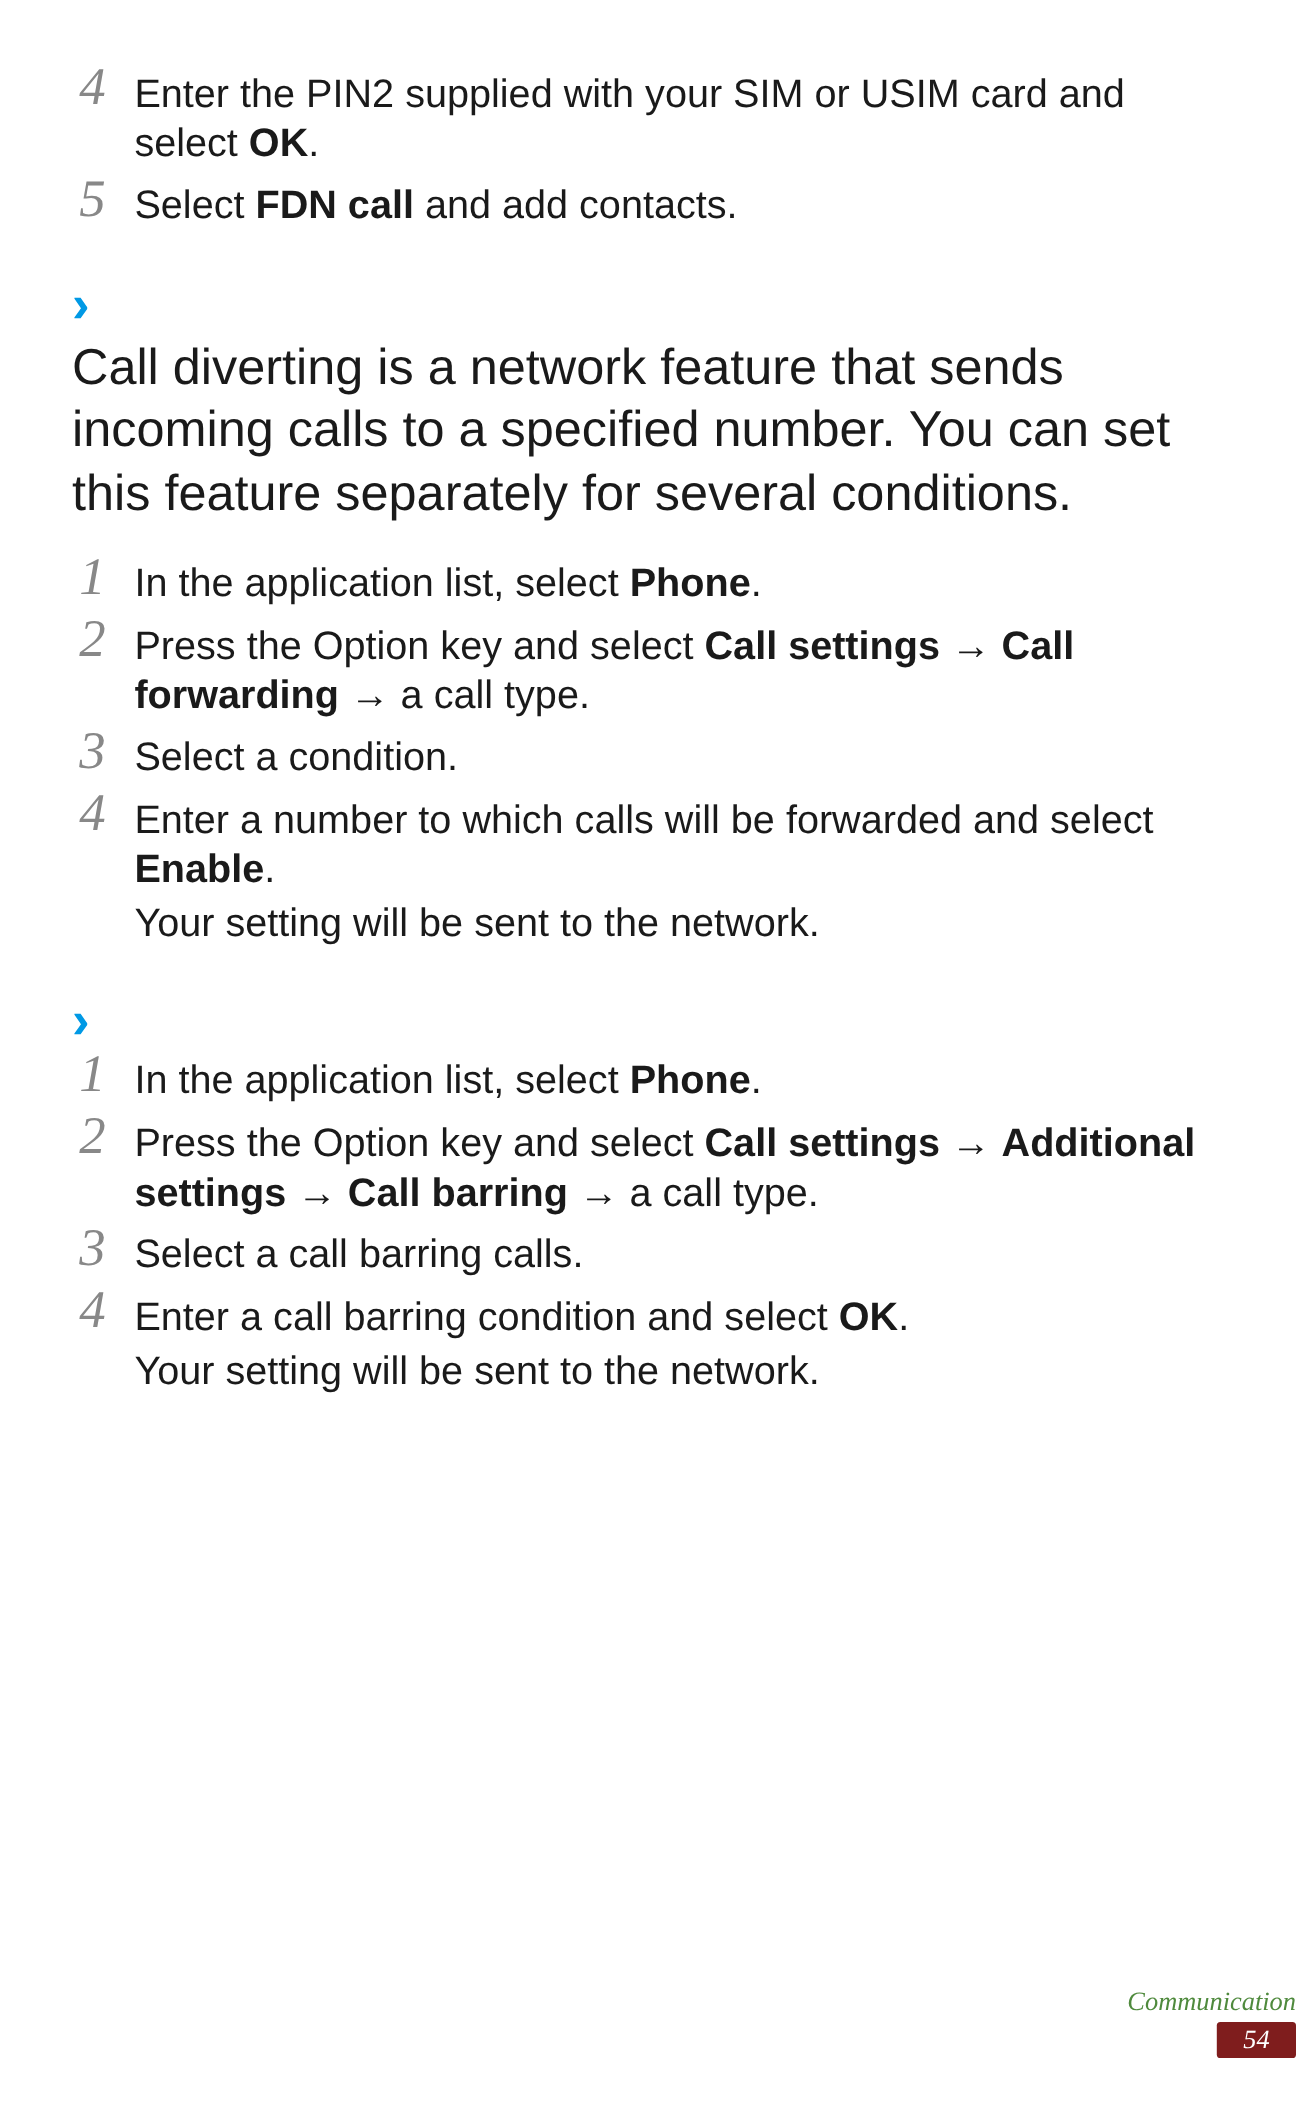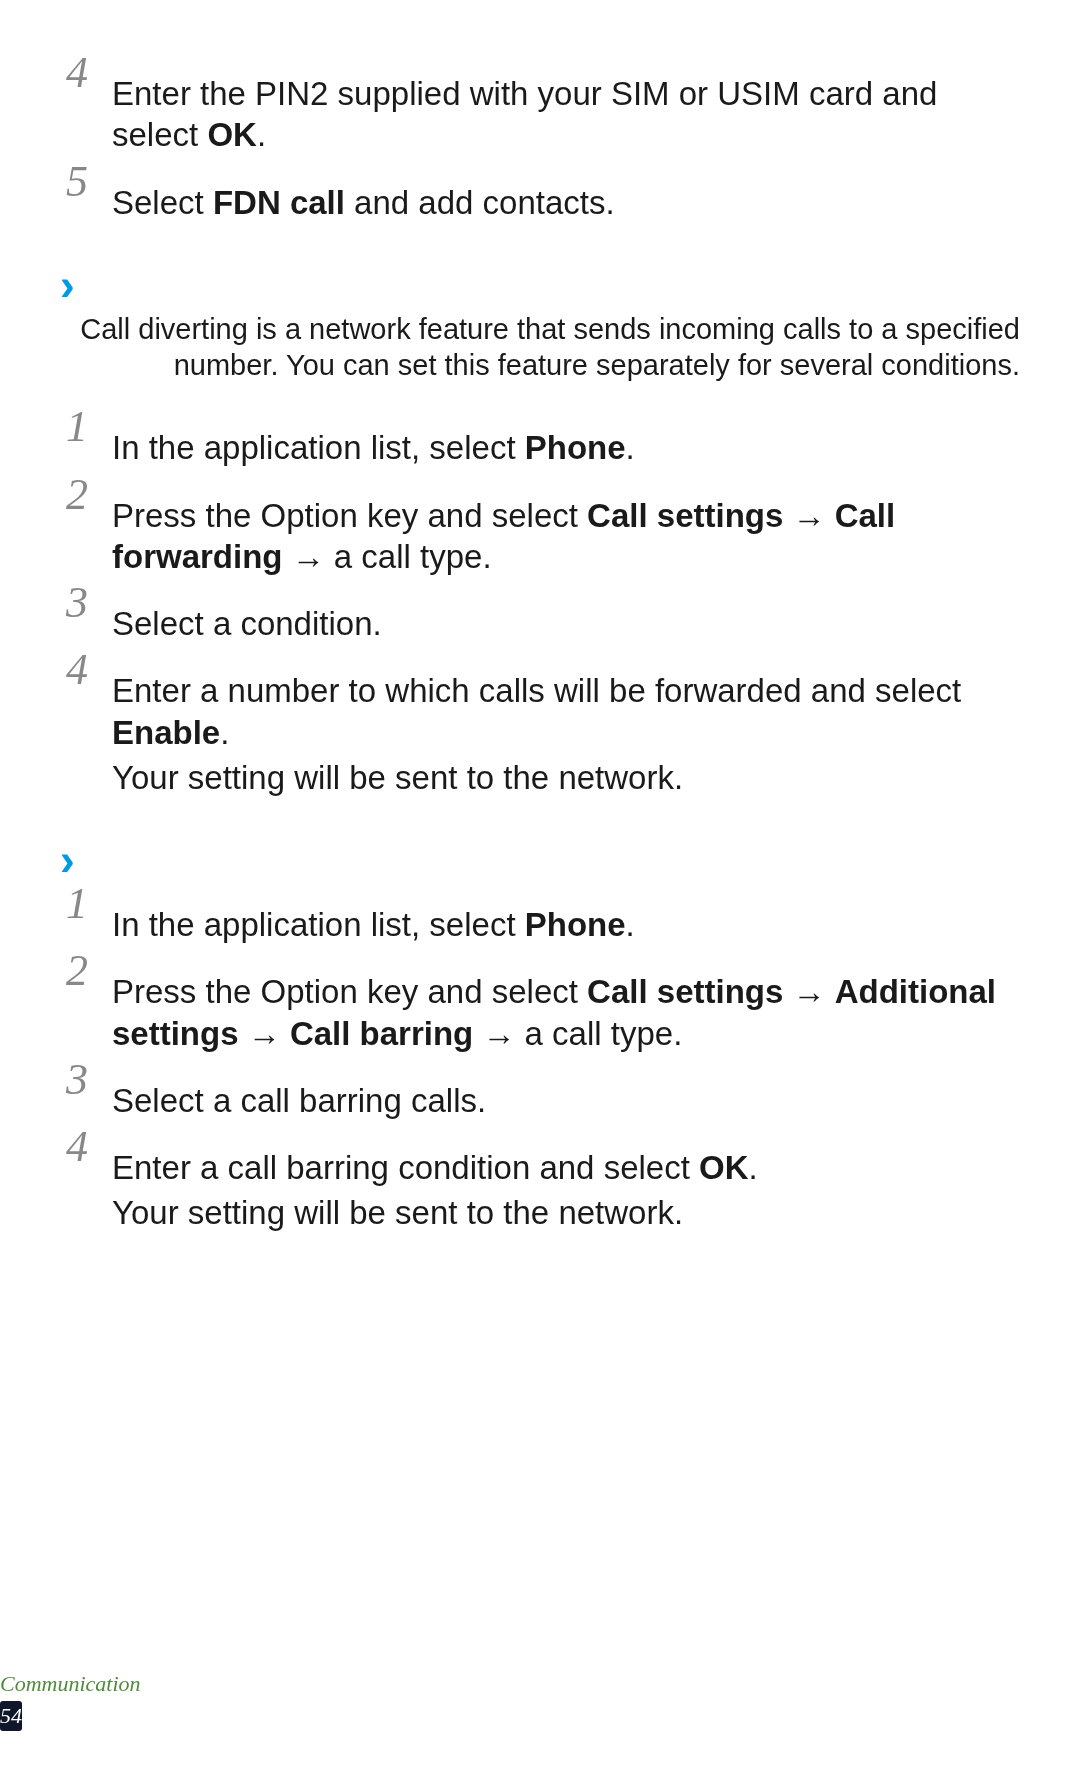--- a/index.html
+++ b/index.html
@@ -36,68 +36,66 @@
     width: 34px;
     text-align: center;
     flex-shrink: 0;
     position: relative;
     top: -4px;
     font-weight: 400;
   }
   .item-text {
     flex: 1;
     padding-top: 2px;
-    margin-top: 16px;
   }
   .section-heading {
     font-weight: 700;
     font-size: 40px;
     margin-top: 40px;
     margin-bottom: 4px;
     display: flex;
     align-items: center;
     gap: 4px;
   }
   .chev {
     color: #0099e5;
     font-weight: 800;
     font-size: 44px;
     line-height: 1;
   }
   .para {
-    font-size: 29px;
+    font-size: 42px;
     margin-bottom: 26px;
     margin-top: 0;
-    text-align: right;
   }
   .sub-para {
     margin-top: 4px;
   }
   b { font-weight: 700; }
   .footer {
     position: absolute;
-    bottom: 40px;
+    bottom: 56px;
     left: 0;
     width: 100%;
-    text-align: left;
+    text-align: right;
   }
   .footer-label {
     font-style: italic;
     color: #4f8a3d;
     font-size: 22px;
     display: block;
     margin-bottom: 4px;
     font-family: Georgia, "Times New Roman", serif;
   }
   .page-num {
     display: inline-block;
-    background: #0f172a;
+    background: #7f1d1d;
     color: #fff;
     font-size: 22px;
-    padding: 2px 0;
+    padding: 2px 22px;
     border-radius: 3px;
     font-style: italic;
     font-family: Georgia, "Times New Roman", serif;
   }
 </style>
 </head>
 <body>
 
 <div class="page">
   <div class="content">

